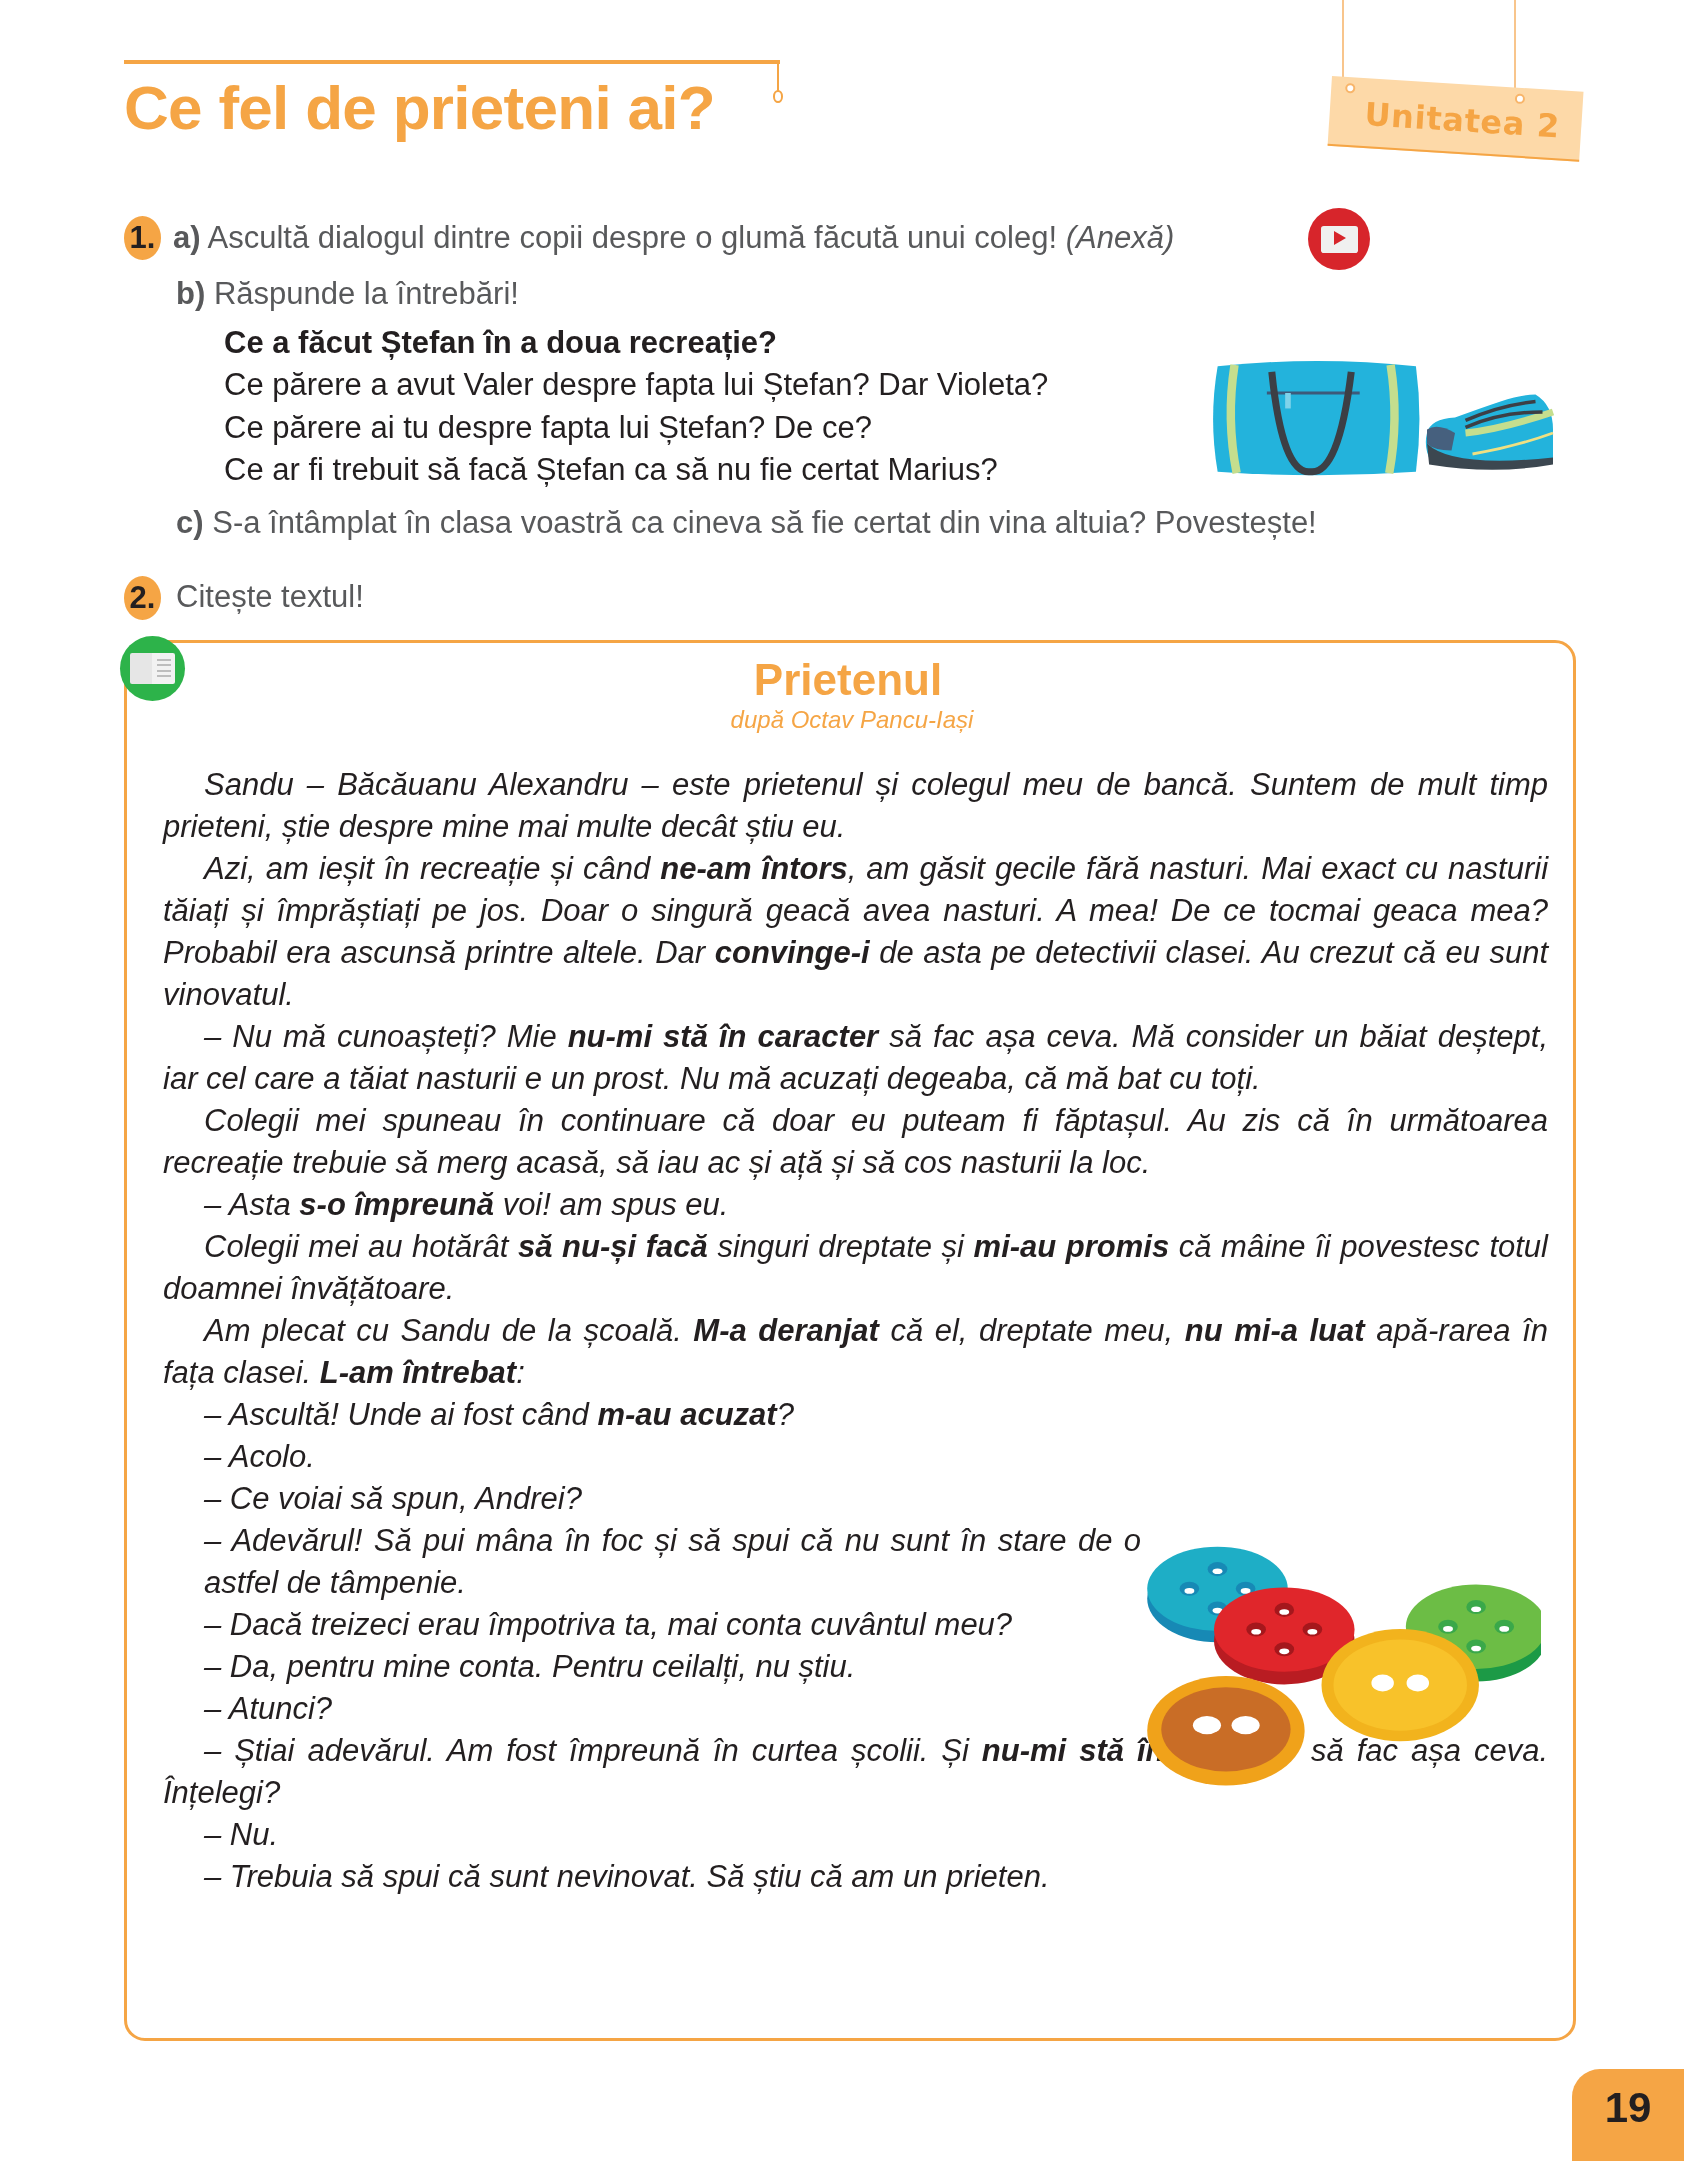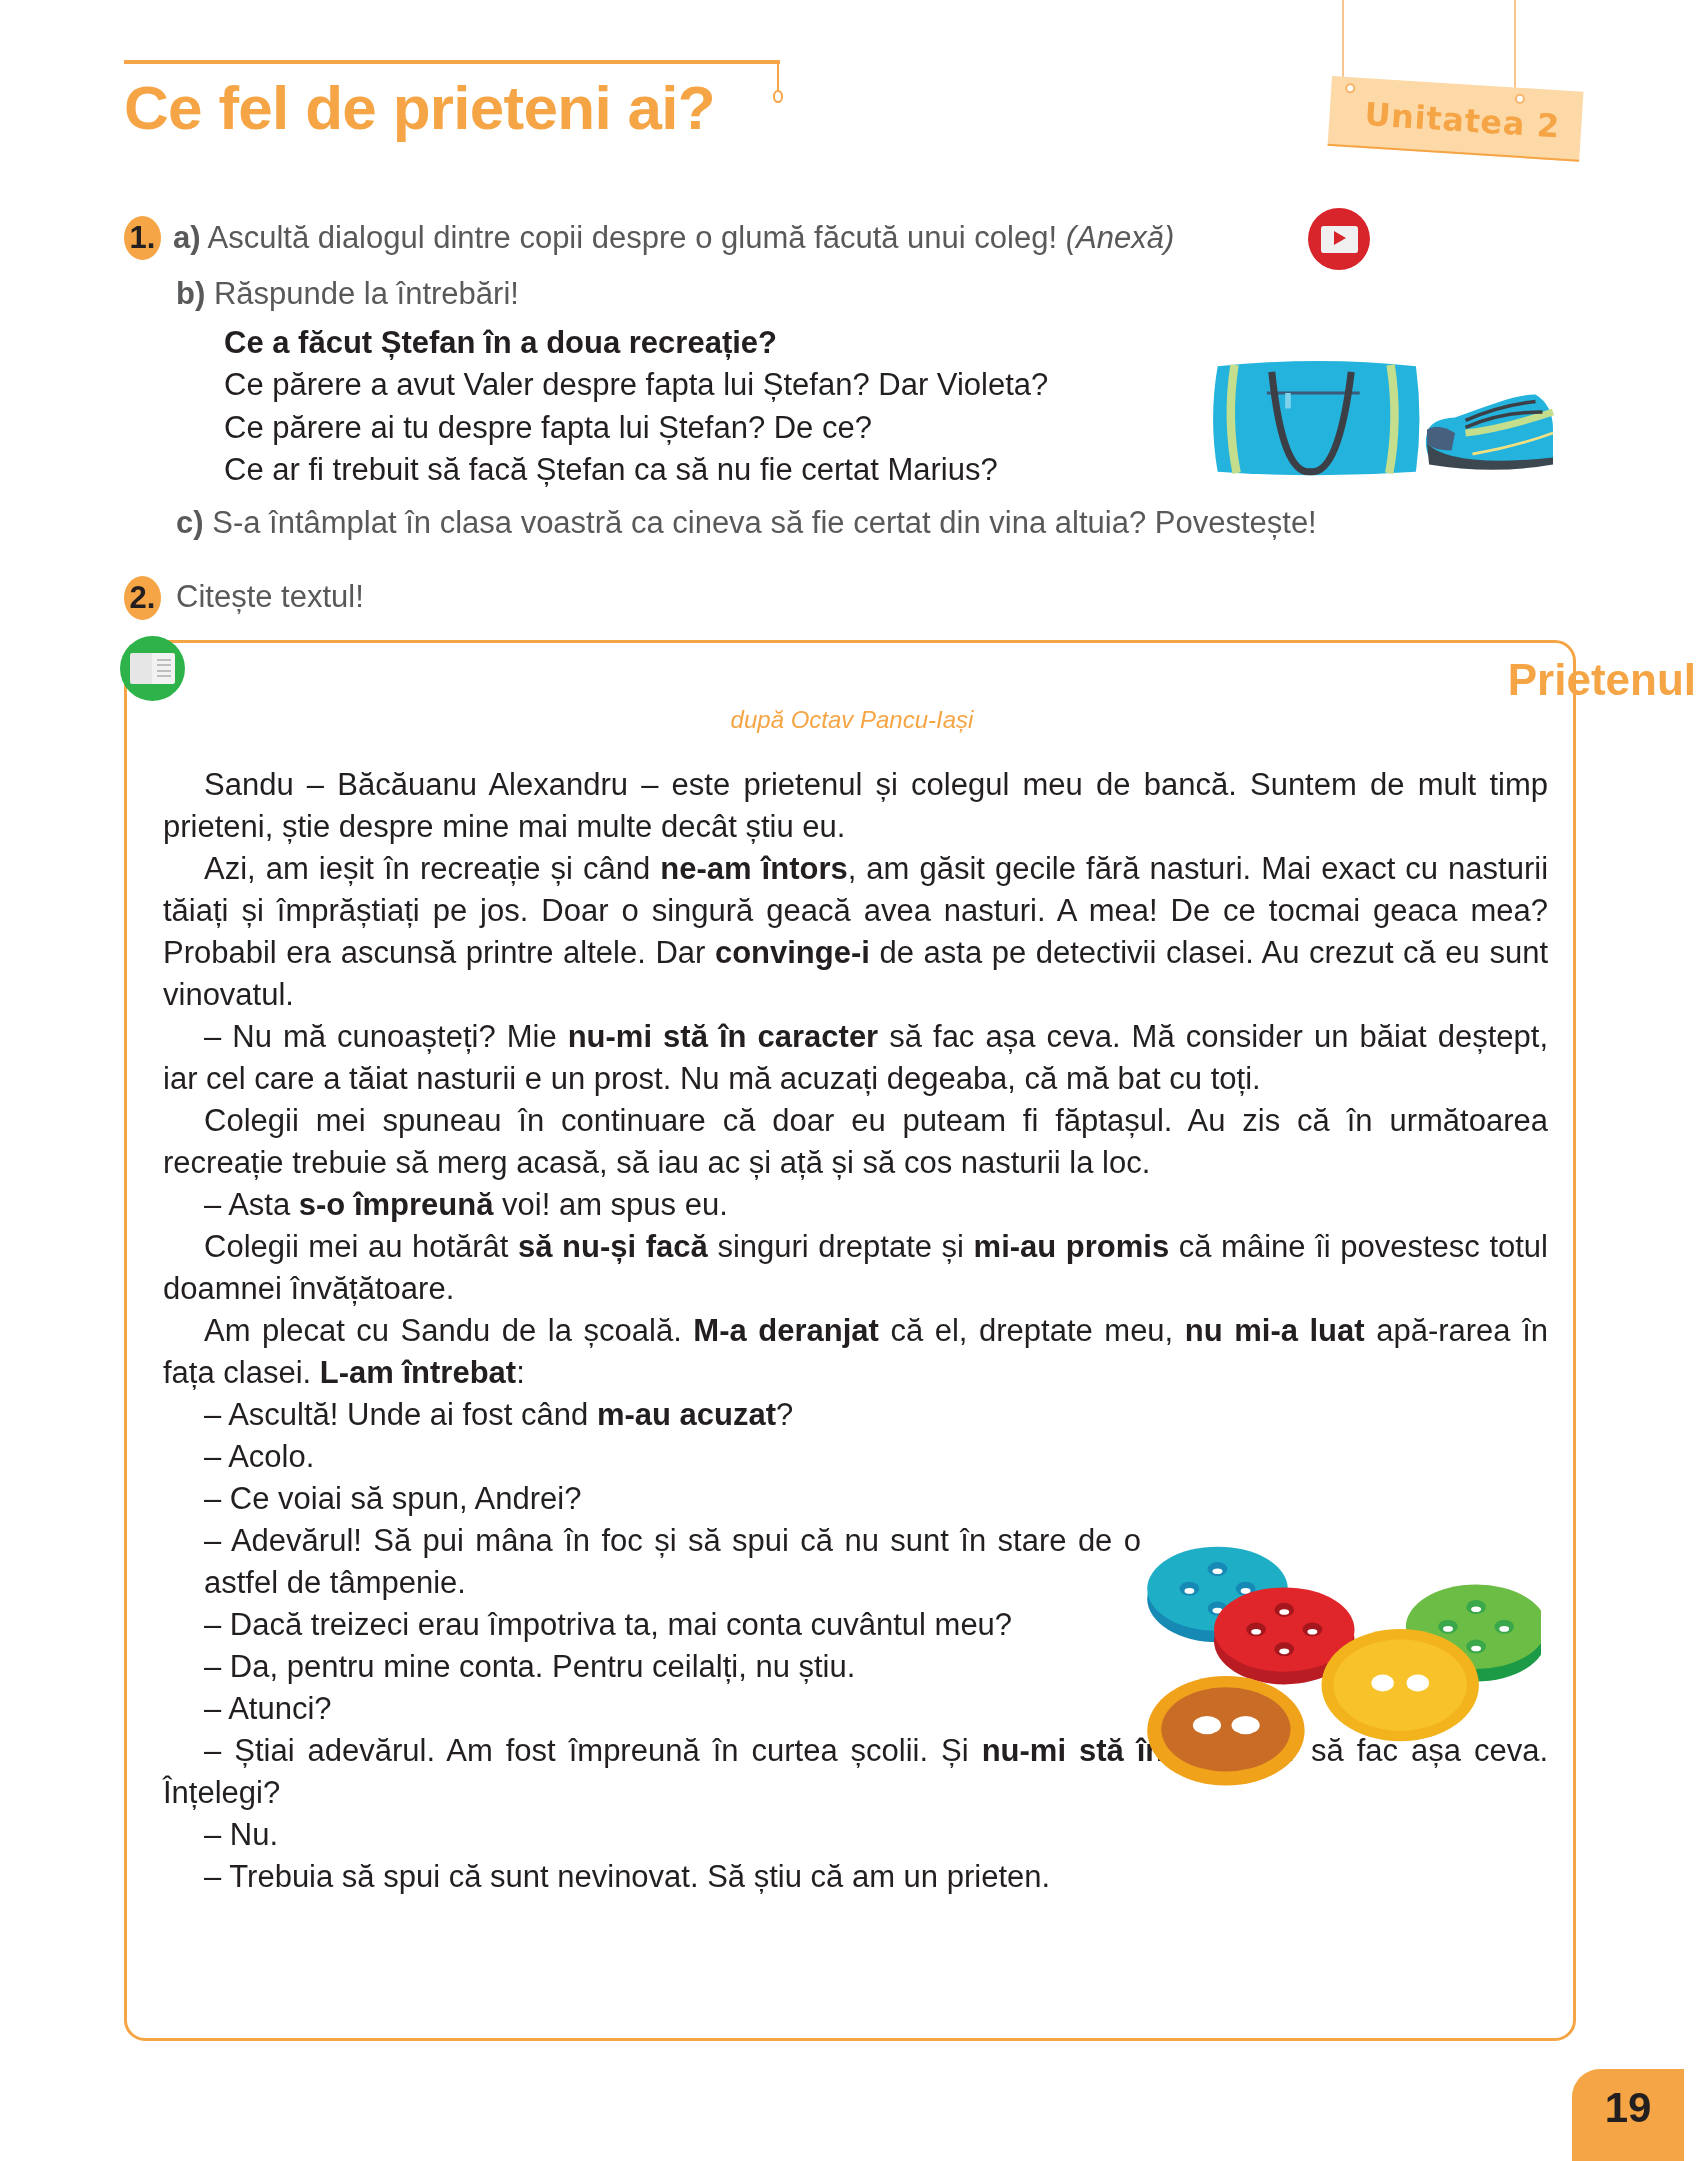--- a/index.html
+++ b/index.html
@@ -28,25 +28,25 @@
   .video-icon .screen { position: absolute; left: 12.7px; top: 17.6px; width: 37px; height: 27px; background: #f0f0f0; border-radius: 2.8px; }
   .video-icon .play { position: absolute; left: 26px; top: 23px; width: 0; height: 0; border-top: 7.7px solid transparent; border-bottom: 7.7px solid transparent; border-left: 12px solid #d7252b; }
 
   
   .reading-box { position: absolute; left: 124px; top: 640px; width: 1452px; height: 1401px; border: 3.5px solid #f5a545; border-radius: 21px; }
   .book-icon { position: absolute; left: 120px; top: 636px; width: 65px; height: 65px; border-radius: 50%; background: #2db34a; }
   .book-icon .page-l { position: absolute; left: 10px; top: 17px; width: 22.5px; height: 31px; background: #e6e6e6; border-radius: 2.1px 0 0 2.1px; }
   .book-icon .page-r { position: absolute; left: 32px; top: 17px; width: 22.5px; height: 31px; background: #f2f2f2; border-radius: 0 2.1px 2.1px 0; }
   .book-icon .line { position: absolute; height: 2.1px; background: #bdbdbd; left: 37px; width: 14px; }
 
-  .story-title { position: absolute; left: 0; width: 1696px; top: 655px; text-align: right; font-size: 44px; font-weight: bold; color: #f5a545; }
+  .story-title { position: absolute; left: 0; width: 1696px; top: 655px; text-align: center; font-size: 44px; font-weight: bold; color: #f5a545; }
   .story-author { position: absolute; left: 0; width: 1704px; top: 706px; text-align: center; font-size: 24px; font-style: italic; color: #f5a545; }
 
   .story { position: absolute; left: 163px; top: 764px; width: 1385px; font-size: 31px; line-height: 42px; color: #231f20; }
-  .story p { text-align: justify; text-align-last: left; }
+  .story p { text-align: justify; text-align-last: left; font-style: italic; }
   .story p.ind { text-indent: 41px; }
   .story p.dlg { padding-left: 41px; }
   .story p.narrow { width: 978px; }
   .story b { font-weight: bold; }
 
   
   .illus { position: absolute; }
   .page-number { position: absolute; left: 1572px; top: 2069px; width: 112px; height: 92px; background: #f5a545; border-top-left-radius: 28px; font-size: 42px; font-weight: bold; color: #231f20; text-align: center; line-height: 77px; }
 </style>
 </head>

